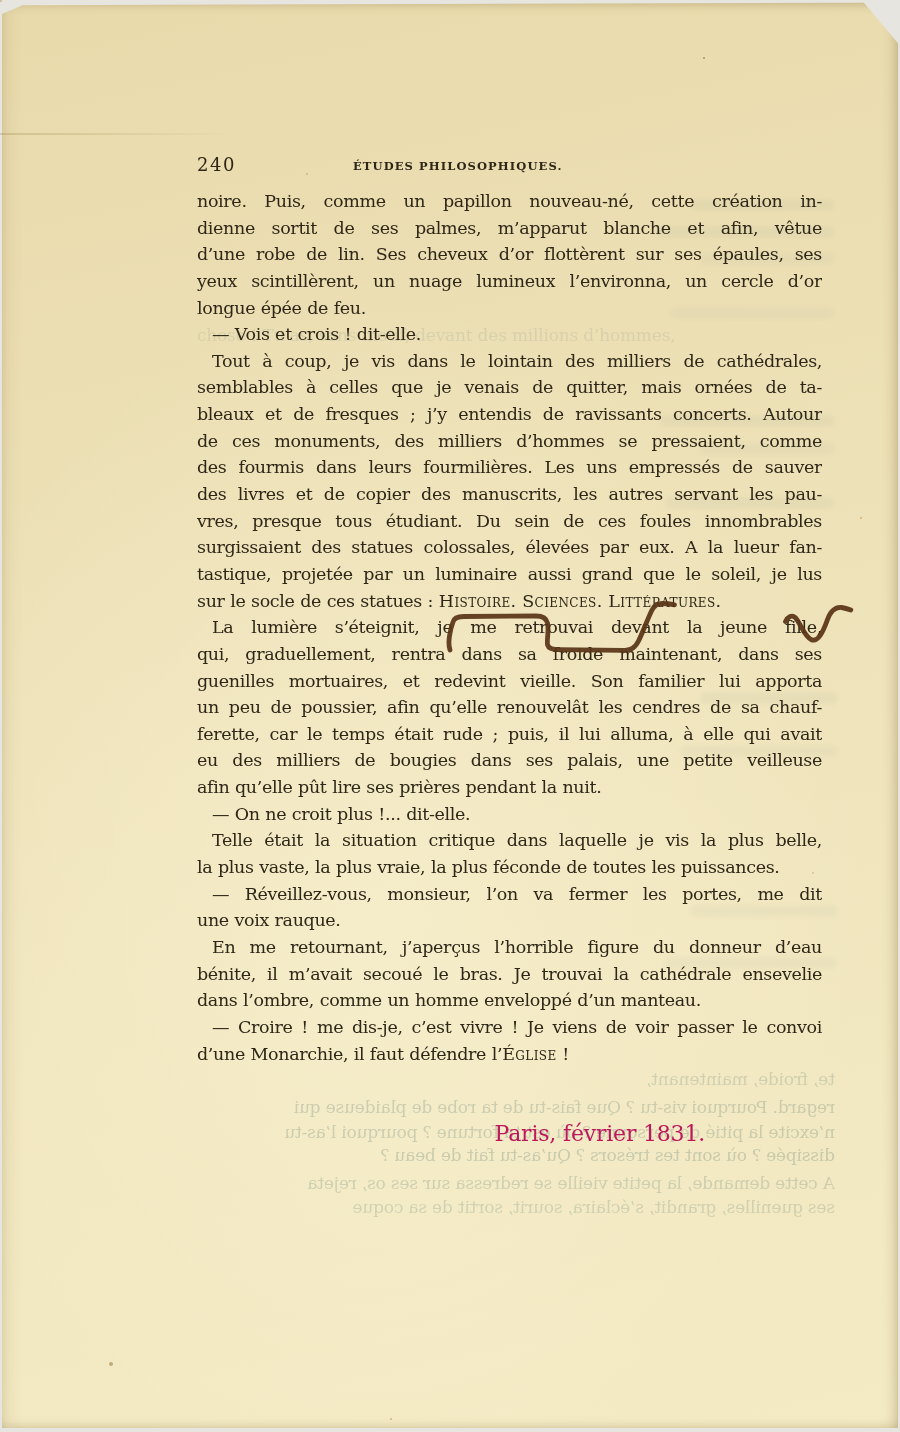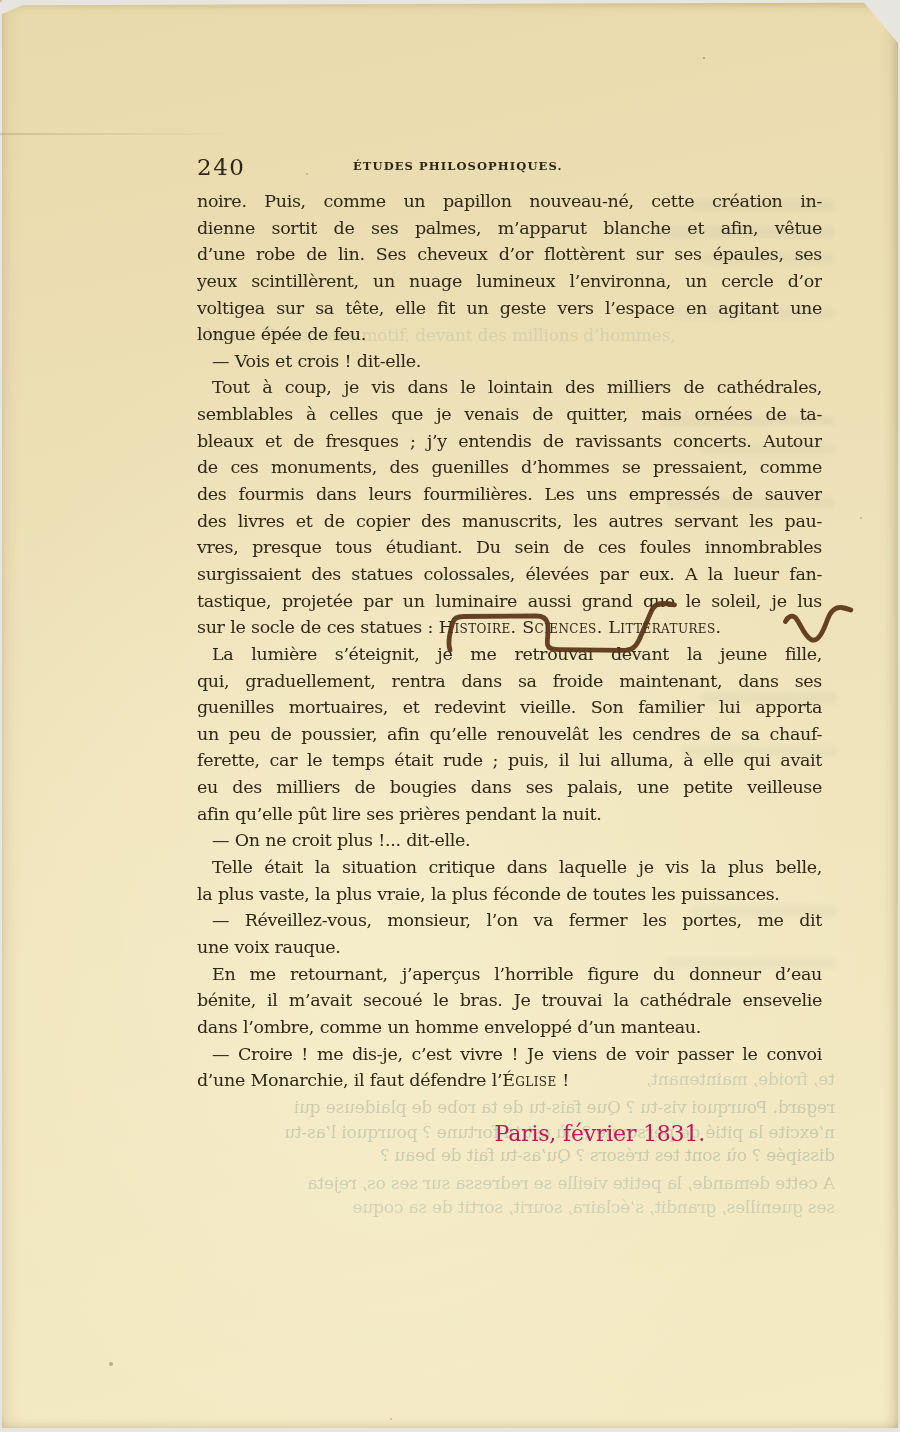--- a/index.html
+++ b/index.html
@@ -44,21 +44,21 @@
     filter:blur(2.2px);
   }
   .bleed-text{
     position:absolute;left:190px;width:645px;text-align:left;
     font-size:17px;line-height:22px;letter-spacing:-.2px;
     filter:blur(.6px);white-space:nowrap;overflow:hidden;
   }
   .bleed-text.mirrored{transform:scaleX(-1);}
   
   .page-header{position:absolute;left:197px;top:154px;width:625px;height:26px;color:#2e2718;}
-  .page-number{position:absolute;left:0;top:0;font-size:23px;letter-spacing:1.5px;}
+  .page-number{position:absolute;left:0;top:0;font-size:18px;letter-spacing:1.5px;}
   .running-title{
     position:absolute;left:156px;top:5px;font-size:11.5px;font-weight:700;
     letter-spacing:1.1px;white-space:nowrap;
   }
   .body-text{
     position:absolute;left:197px;top:188px;width:625px;
     font-size:17.5px;line-height:26.65px;letter-spacing:-.35px;word-spacing:.4px;
     color:#2e2718;
   }
   .line{text-align:justify;text-align-last:justify;height:26.65px;overflow:hidden;}
@@ -103,27 +103,26 @@
 <div class="page-header">
   <span class="page-number">240</span>
   <span class="running-title">ÉTUDES PHILOSOPHIQUES.</span>
 </div>
 
 <div class="body-text">
     <div class="line"><span>noire. Puis, comme un papillon nouveau-né, cette création in-</span></div>
     <div class="line"><span>dienne sortit de ses palmes, m’apparut blanche et afin, vêtue</span></div>
     <div class="line"><span>d’une robe de lin. Ses cheveux d’or flottèrent sur ses épaules, ses</span></div>
     <div class="line"><span>yeux scintillèrent, un nuage lumineux l’environna, un cercle d’or</span></div>
-    <div class="line"><span>voltigea sur sa tête, elle fit un geste vers l’espace en agitant une</span></div>
     <div class="line last"><span>longue épée de feu.</span></div>
     <div class="line last indent"><span>— Vois et crois ! dit-elle.</span></div>
     <div class="line indent"><span>Tout à coup, je vis dans le lointain des milliers de cathédrales,</span></div>
     <div class="line"><span>semblables à celles que je venais de quitter, mais ornées de ta-</span></div>
     <div class="line"><span>bleaux et de fresques ; j’y entendis de ravissants concerts. Autour</span></div>
-    <div class="line"><span>de ces monuments, des guenilles d’hommes se pressaient, comme</span></div>
+    <div class="line"><span>de ces monuments, des milliers d’hommes se pressaient, comme</span></div>
     <div class="line"><span>des fourmis dans leurs fourmilières. Les uns empressés de sauver</span></div>
     <div class="line"><span>des livres et de copier des manuscrits, les autres servant les pau-</span></div>
     <div class="line"><span>vres, presque tous étudiant. Du sein de ces foules innombrables</span></div>
     <div class="line"><span>surgissaient des statues colossales, élevées par eux. A la lueur fan-</span></div>
     <div class="line"><span>tastique, projetée par un luminaire aussi grand que le soleil, je lus</span></div>
     <div class="line last"><span>sur le socle de ces statues : </span><span class="sc">Histoire.</span><span> </span><span class="sc">Sciences.</span><span> </span><span class="sc">Littératures.</span></div>
     <div class="line indent"><span>La lumière s’éteignit, je me retrouvai devant la jeune fille,</span></div>
     <div class="line"><span>qui, graduellement, rentra dans sa froide maintenant, dans ses</span></div>
     <div class="line"><span>guenilles mortuaires, et redevint vieille. Son familier lui apporta</span></div>
     <div class="line"><span>un peu de poussier, afin qu’elle renouvelât les cendres de sa chauf-</span></div>

